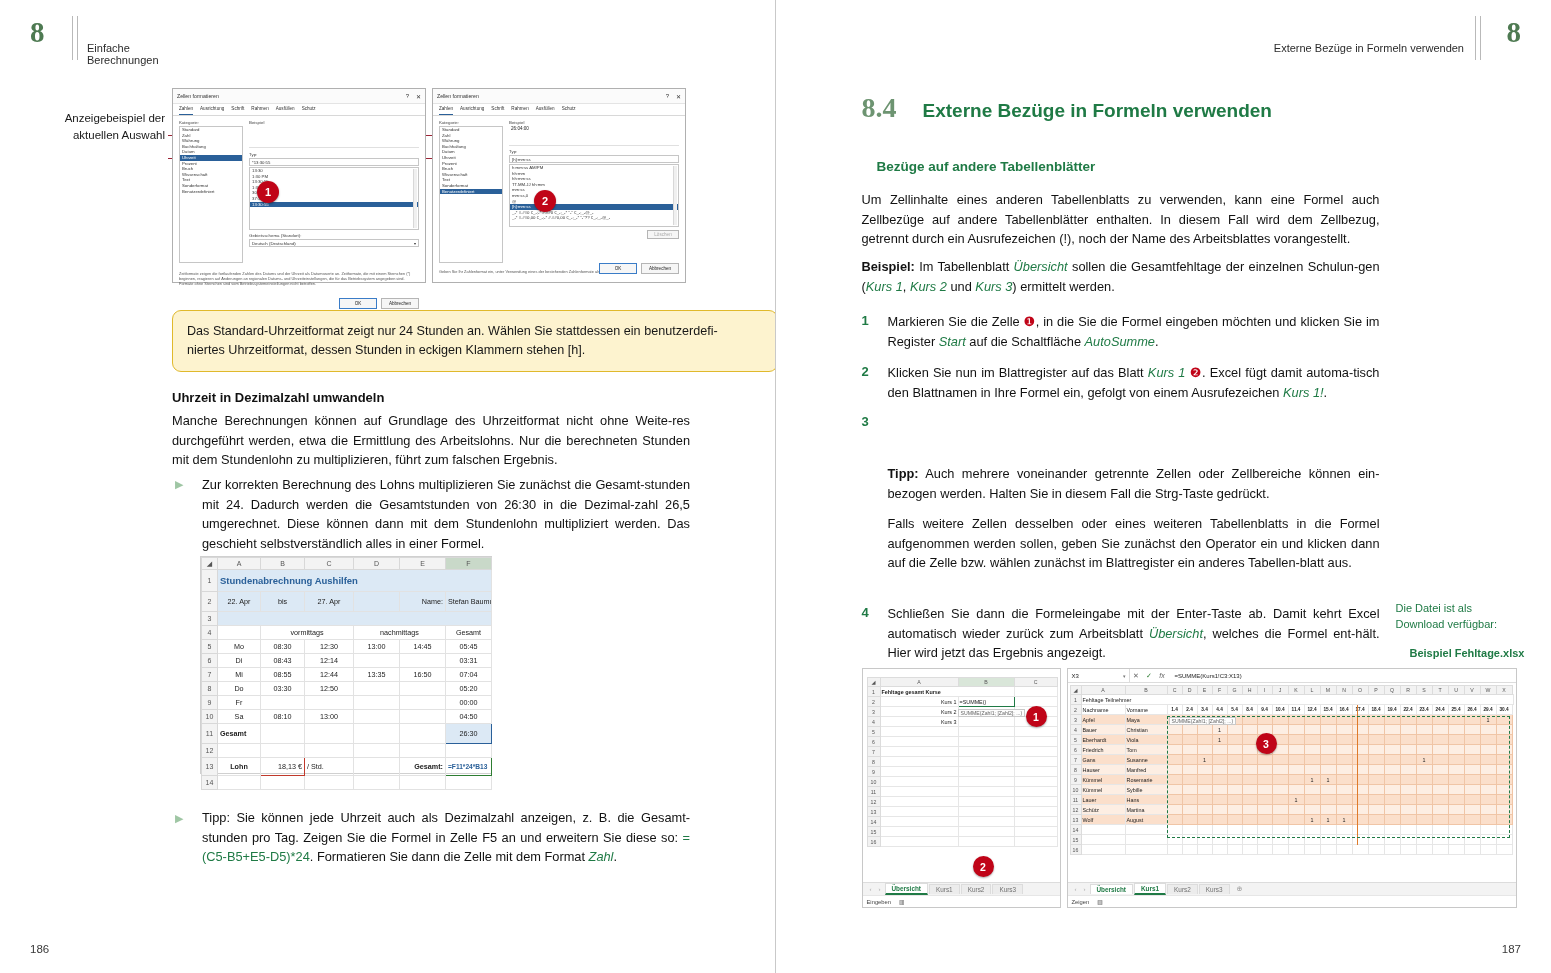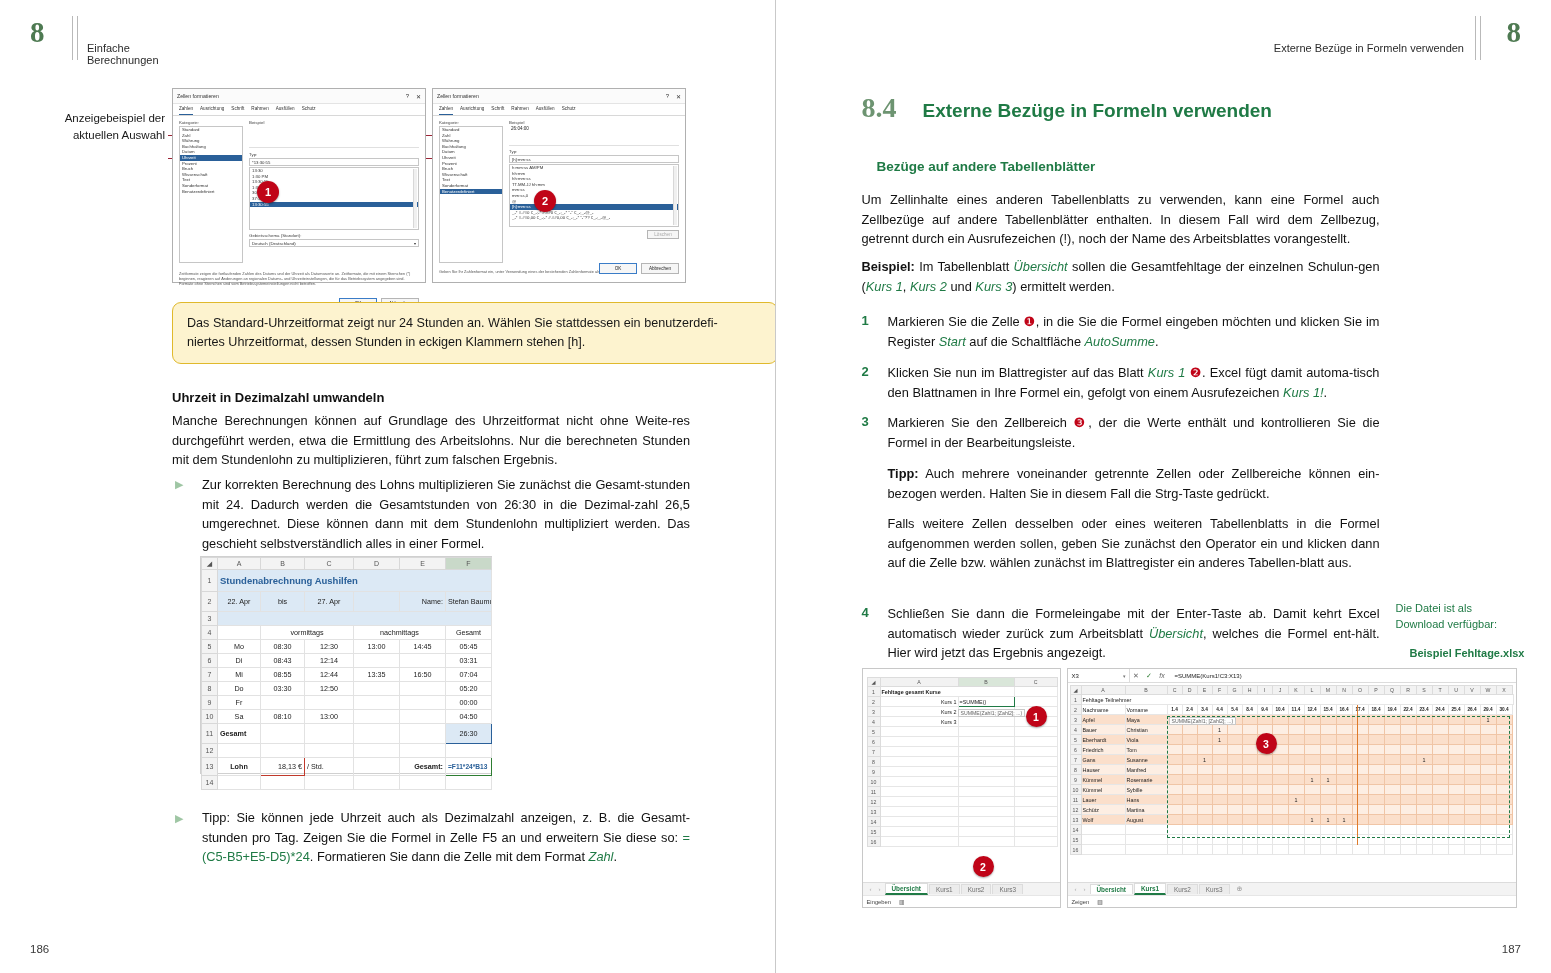--- a/index.html
+++ b/index.html
@@ -290,21 +290,21 @@
         </div>
         <div class="desc" style="margin-top:6px;">Geben Sie Ihr Zahlenformat ein, unter Verwendung eines der bestehenden Zahlenformate als Ausgangspunkt.</div>
         <div style="position:absolute; right:6px; bottom:4px; display:flex; gap:4px;">
           <div class="btn" style="width:38px; height:11px; border-color:#3a7cc7;">OK</div>
           <div class="btn" style="width:38px; height:11px;">Abbrechen</div>
         </div>
       </div>
       <div class="marker" style="left:101px; top:101px; width:22px; height:22px; font-size:11px;">2</div>
     </div>
 
-    <div class="tipbox" style="left:172px; top:302px; width:606px;">
+    <div class="tipbox" style="left:172px; top:310px; width:606px;">
       <div>Das Standard-Uhrzeitformat zeigt nur 24 Stunden an. Wählen Sie stattdessen ein benutzerdefi-</div>
       <div>niertes Uhrzeitformat, dessen Stunden in eckigen Klammern stehen [h].</div>
     </div>
 
     <div class="h3" style="position:absolute; left:172px; top:390px;">Uhrzeit in Dezimalzahl umwandeln</div>
 
     <div class="p" style="position:absolute; left:172px; top:411px; width:518px;">Manche Berechnungen können auf Grundlage des Uhrzeitformat nicht ohne Weite-res  durchgeführt werden, etwa die Ermittlung des Arbeitslohns. Nur die berechneten Stunden mit dem Stundenlohn zu multiplizieren, führt zum falschen Ergebnis.</div>
 
     <div class="bullet" style="left:175px; top:478px;">▶</div>
     <div class="p" style="position:absolute; left:202px; top:475px; width:488px;">Zur korrekten Berechnung des Lohns multiplizieren Sie zunächst die Gesamt-stunden mit 24. Dadurch werden die Gesamtstunden von 26:30 in die Dezimal-zahl 26,5 umgerechnet. Diese können dann mit dem Stundenlohn multipliziert werden. Das geschieht selbstverständlich alles in einer Formel.</div>
@@ -475,23 +475,20 @@
     <div class="p" style="position:absolute; left:112px; top:312px; width:492px;">
       <span>Markieren Sie die Zelle </span><span style="color:#c00418; font-size:13px;">❶</span><span>, in die Sie die Formel eingeben möchten und klicken Sie im Register </span><span class="itg">Start</span><span> auf die Schaltfläche </span><span class="itg">AutoSumme</span><span>.</span>
     </div>
 
     <div class="stepnum" style="left:86px; top:364px;">2</div>
     <div class="p" style="position:absolute; left:112px; top:363px; width:492px;">
       <span>Klicken Sie nun im Blattregister auf das Blatt </span><span class="itg">Kurs 1</span><span style="color:#c00418; font-size:13px;"> ❷</span><span>. Excel fügt damit automa-tisch den Blattnamen in Ihre Formel ein, gefolgt von einem Ausrufezeichen </span><span class="itg">Kurs 1!</span><span>.</span>
     </div>
 
     <div class="stepnum" style="left:86px; top:414px;">3</div>
-    <div class="p" style="position:absolute; left:112px; top:413px; width:492px;">
-      <span>Markieren Sie den Zellbereich </span><span style="color:#c00418; font-size:13px;">❸</span><span>, der die Werte enthält und kontrollieren Sie die Formel in der Bearbeitungsleiste.</span>
-    </div>
 
     <div class="p" style="position:absolute; left:112px; top:464px; width:492px;">
       <span class="bd">Tipp:</span><span> Auch mehrere voneinander getrennte Zellen oder Zellbereiche können ein-bezogen werden. Halten Sie in diesem Fall die Strg-Taste gedrückt.</span>
     </div>
 
     <div class="p" style="position:absolute; left:112px; top:514px; width:492px;">Falls weitere Zellen desselben oder eines weiteren Tabellenblatts in die Formel aufgenommen werden sollen, geben Sie zunächst den Operator ein und klicken dann auf die Zelle bzw. wählen zunächst im Blattregister ein anderes Tabellen-blatt aus.</div>
 
     <div class="stepnum" style="left:86px; top:605px;">4</div>
     <div class="p" style="position:absolute; left:112px; top:604px; width:492px;">
       <span>Schließen Sie dann die Formeleingabe mit der Enter-Taste ab. Damit kehrt Excel automatisch wieder zurück zum Arbeitsblatt </span><span class="itg">Übersicht</span><span>, welches die Formel ent-hält. Hier wird jetzt das Ergebnis angezeigt.</span>

